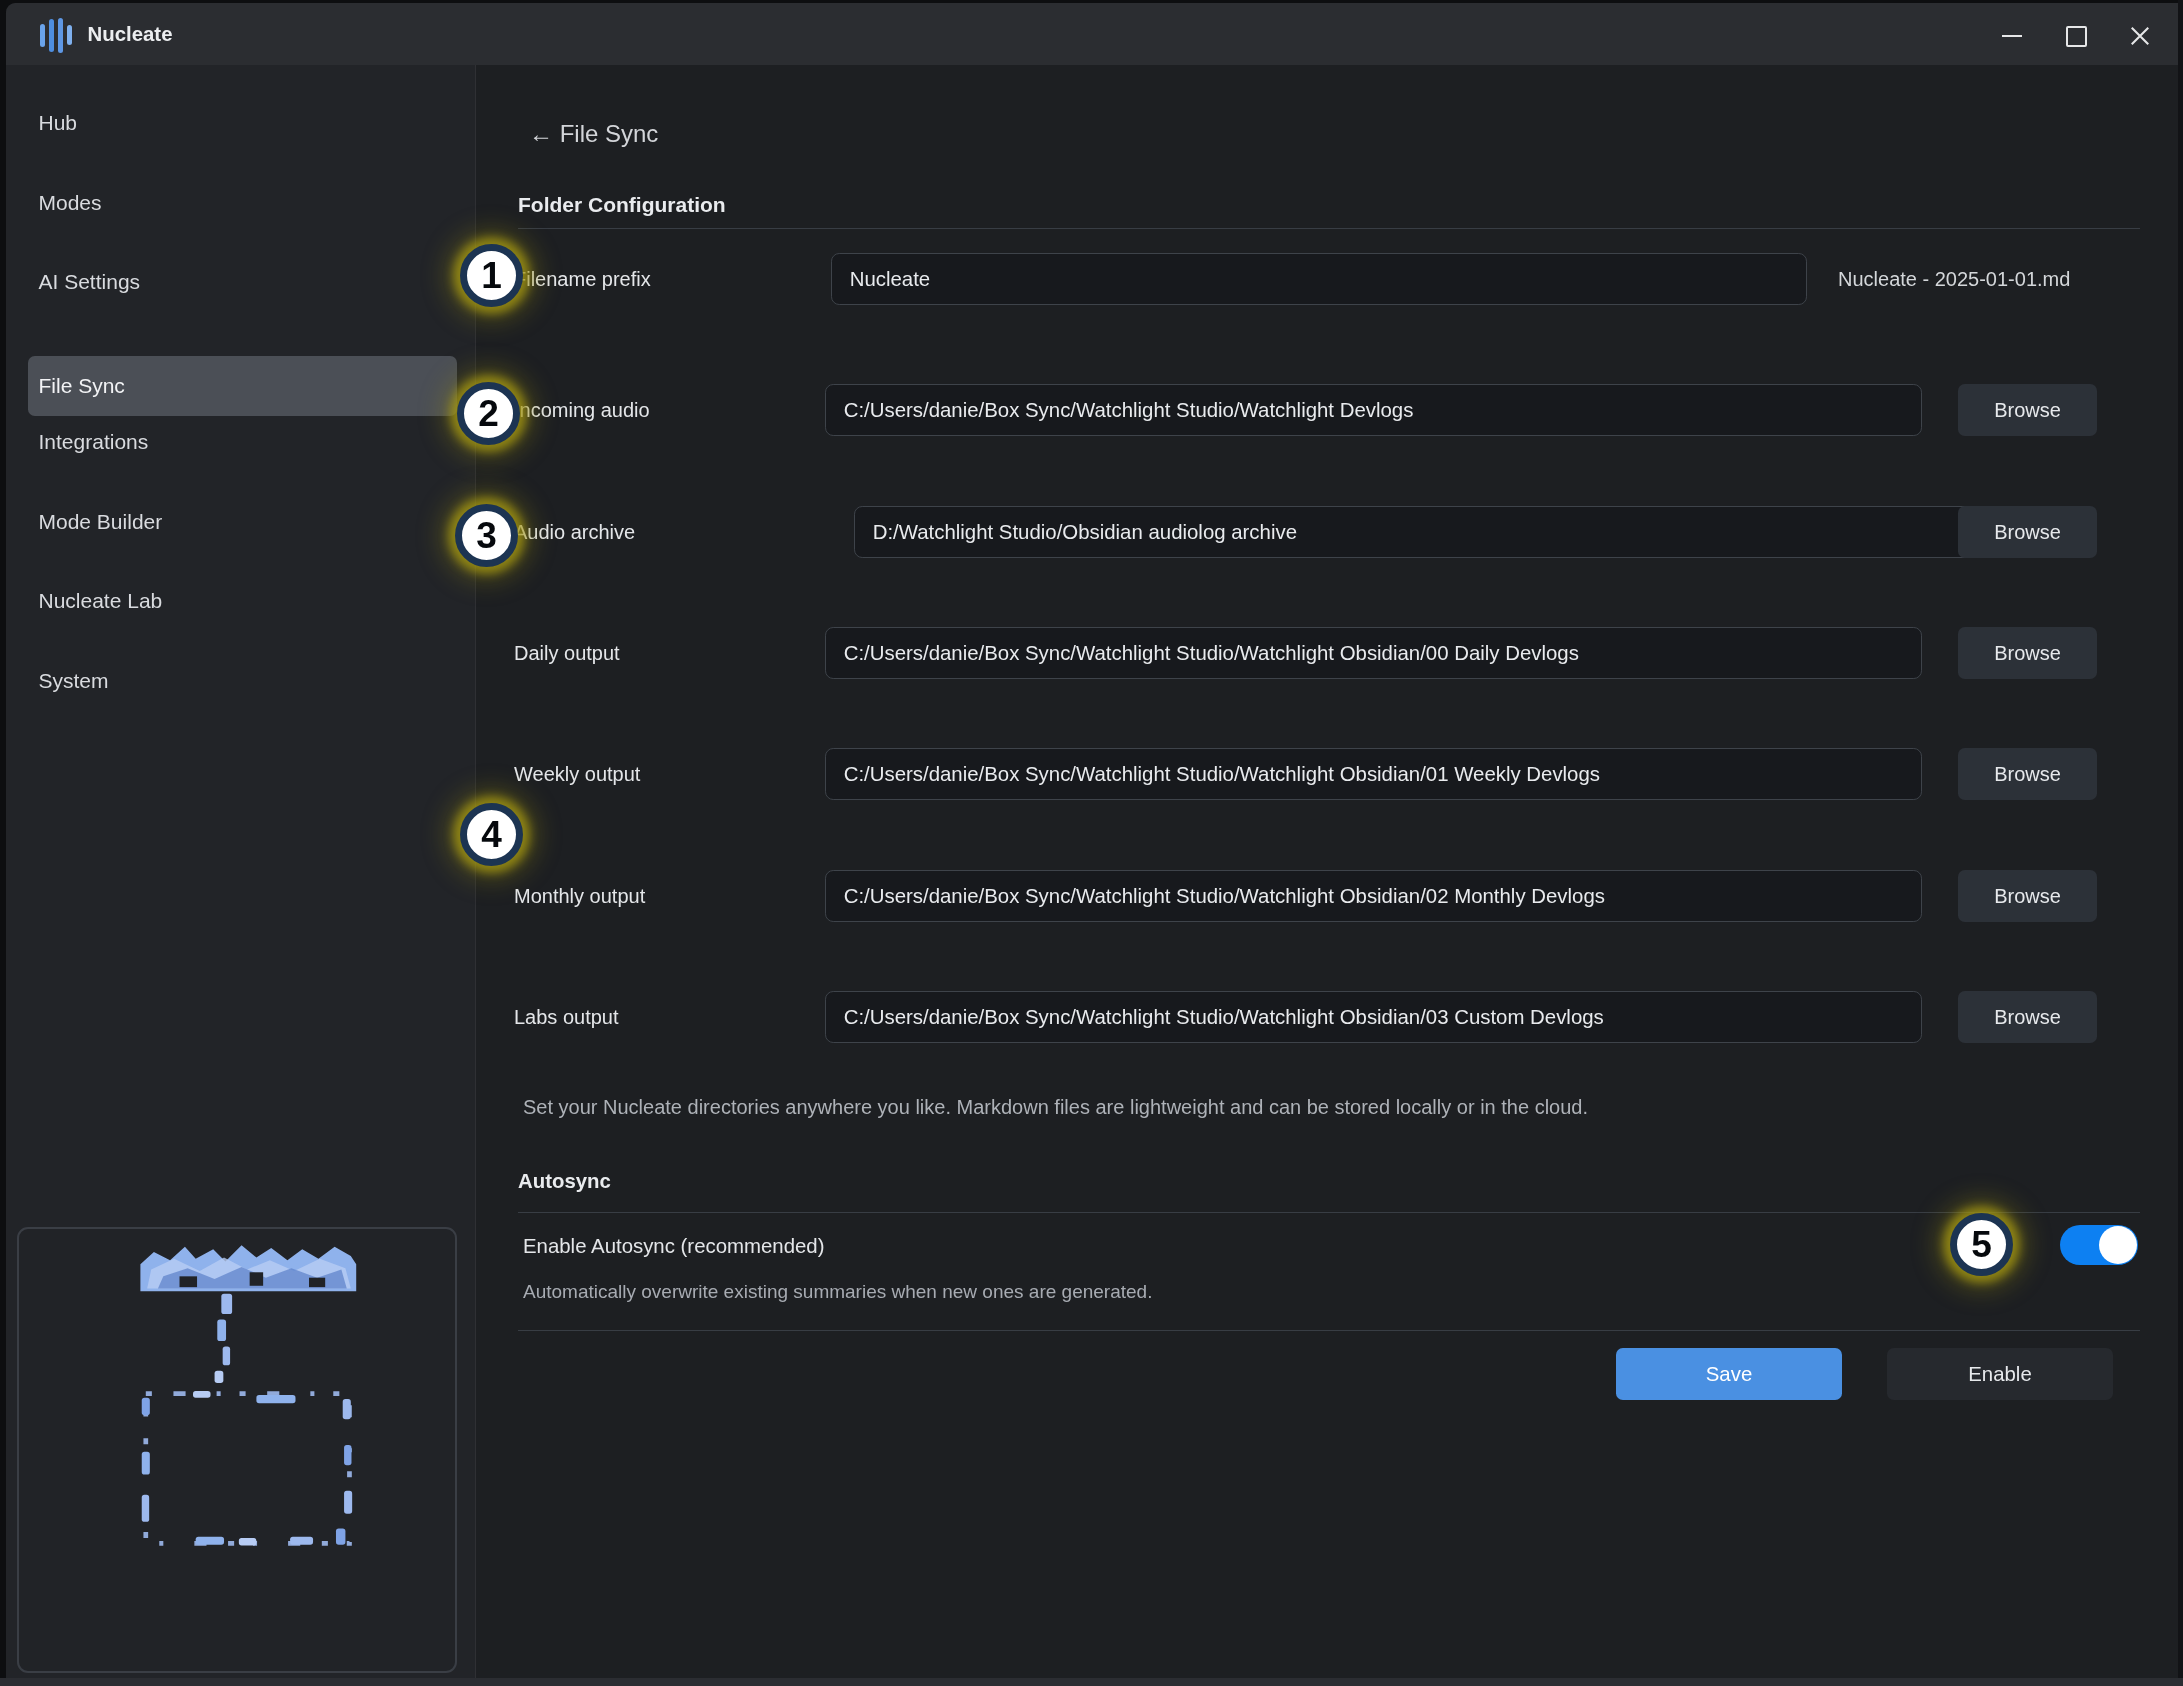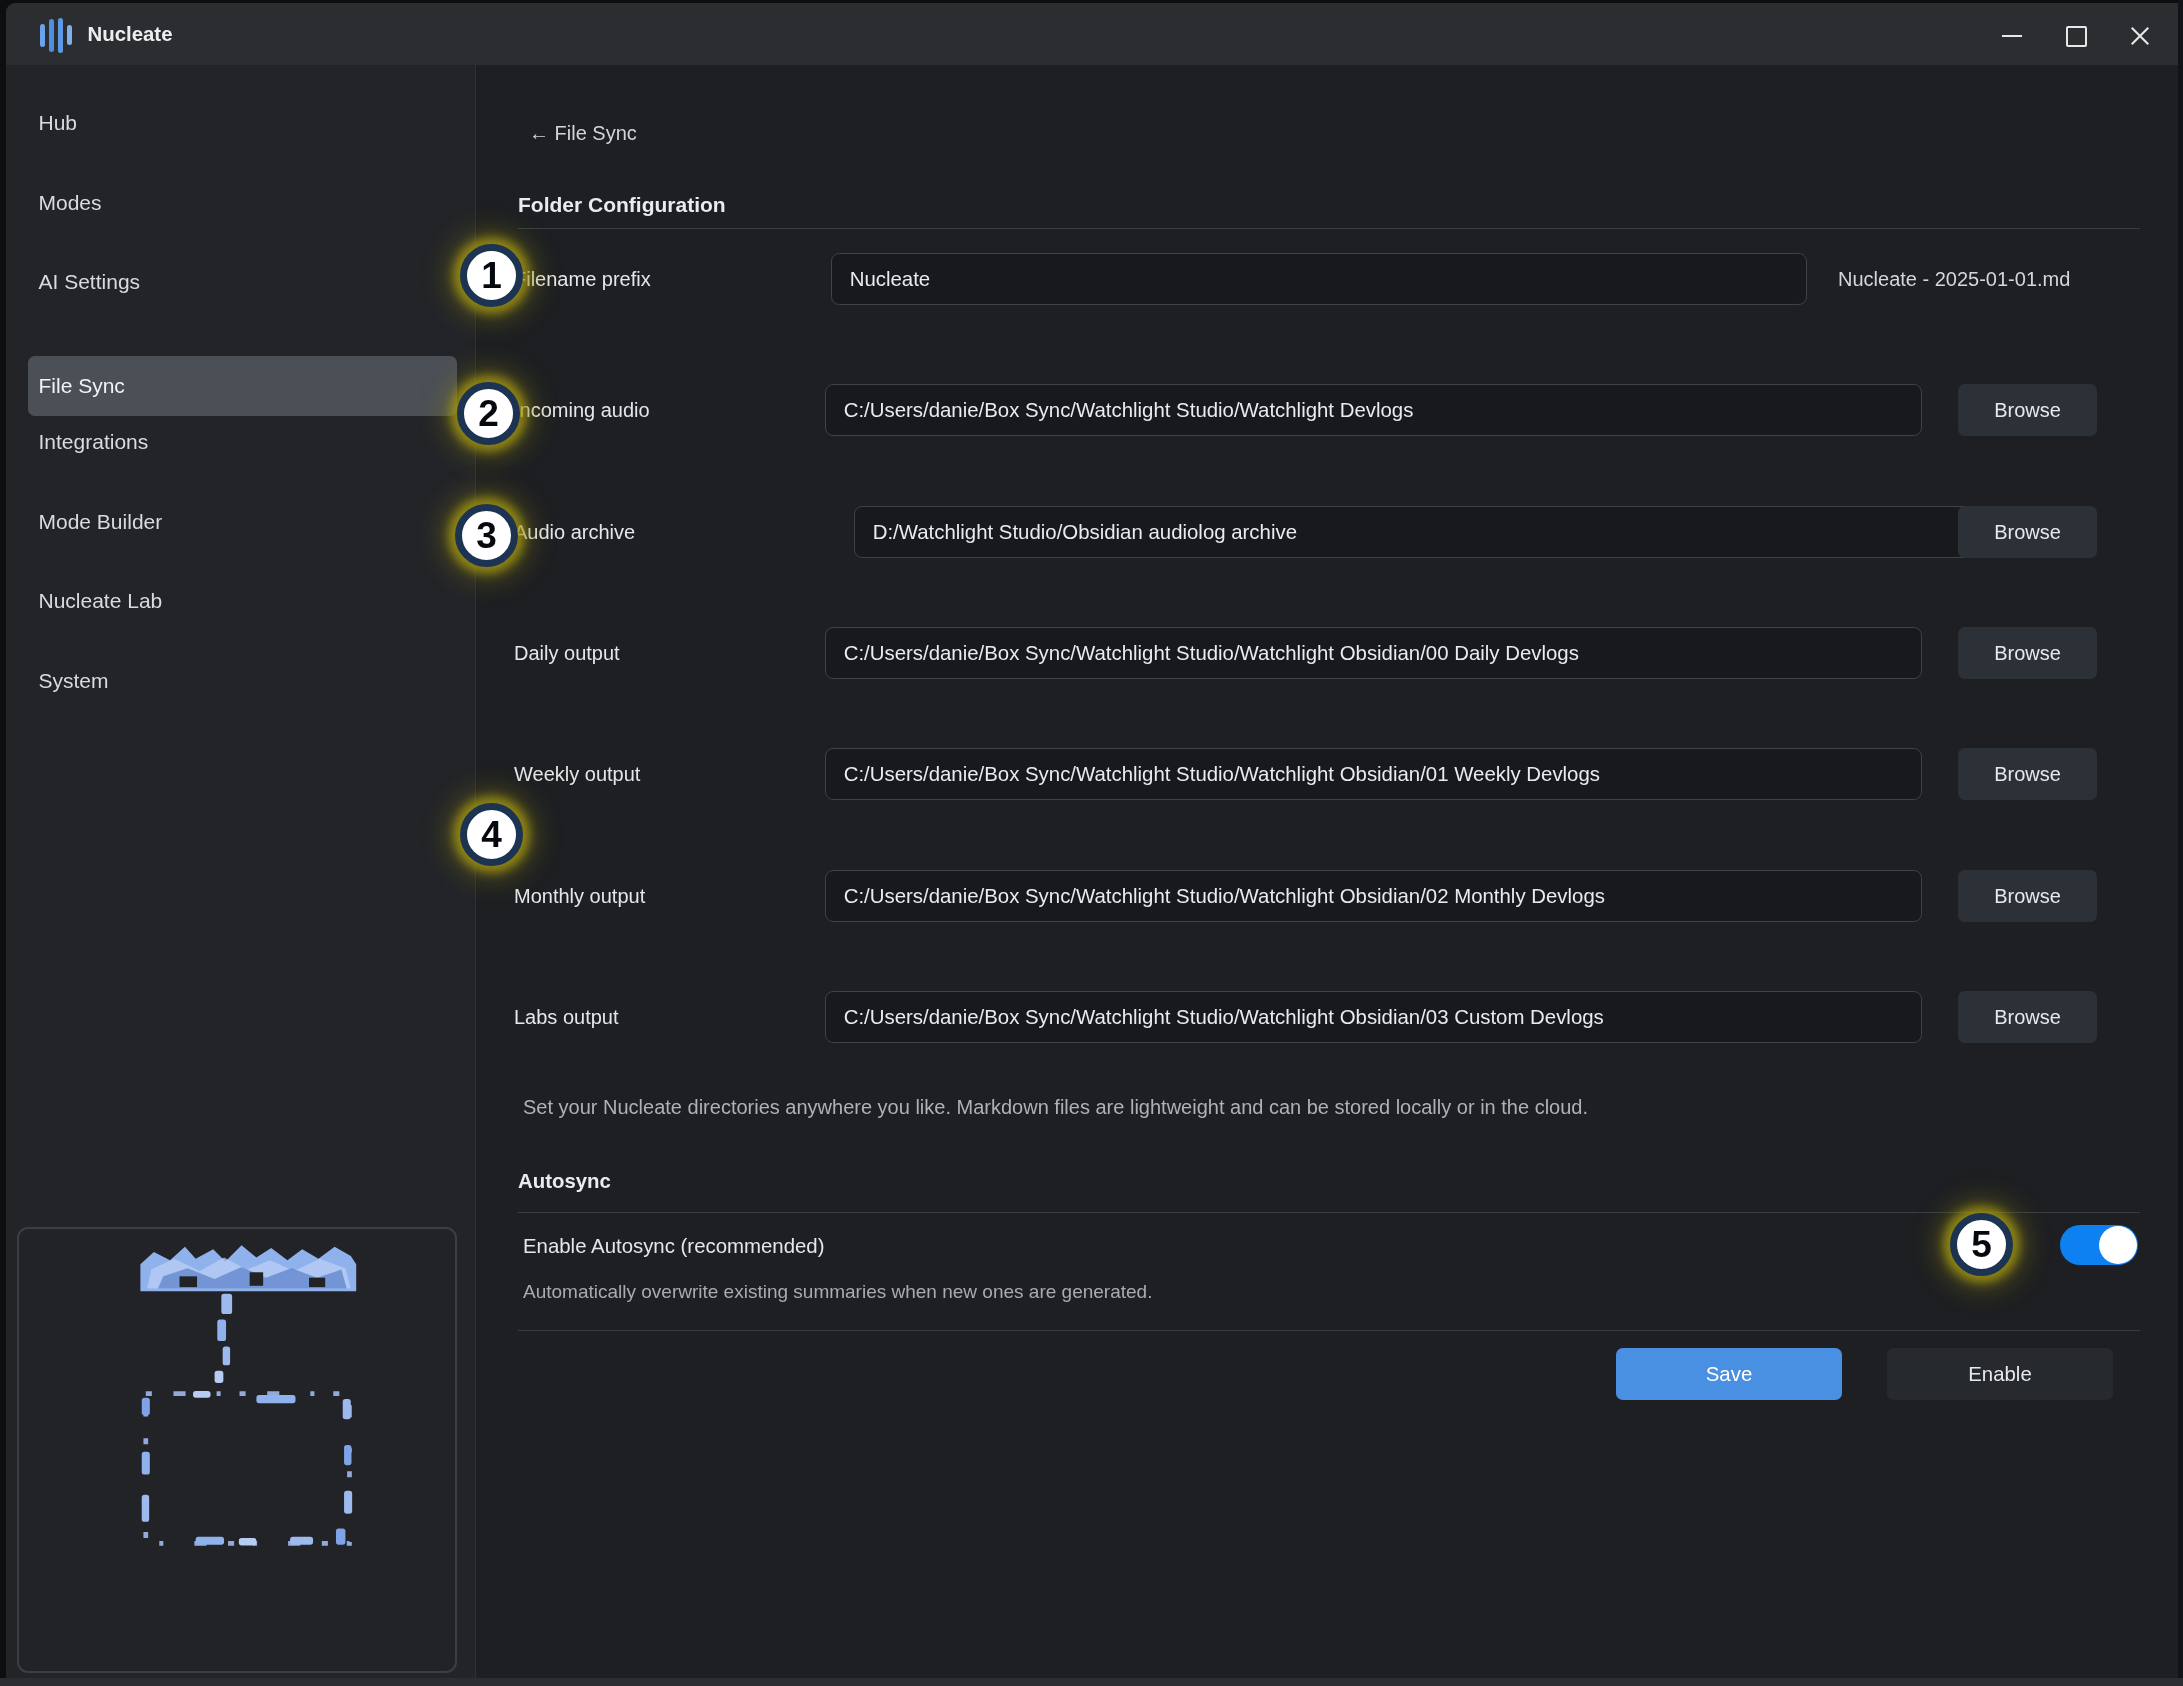--- a/index.html
+++ b/index.html
@@ -32,21 +32,21 @@
   .nav-item{position:absolute;left:22px;width:429px;height:60px;line-height:60px;
             padding-left:11px;box-sizing:border-box;border-radius:6.8px;
             color:#d9dbdf;font-size:21px;cursor:default;}
   .nav-item.selected{background:#4b4f56;color:#f2f3f5;margin-top:24px;}
   .side-card{position:absolute;left:17px;top:1227px;width:440px;height:446px;
              border:2px solid #3a3e45;border-radius:11px;box-sizing:border-box;
              background:#212327;overflow:hidden;}
 
   
   .back-link{position:absolute;left:529px;top:120px;height:27px;line-height:27px;
-             color:#d3d5d9;font-size:20px;}
+             color:#d3d5d9;font-size:24px;}
   .section-title{position:absolute;left:518px;height:31px;line-height:31px;
                  color:#e9ebee;font-size:21px;font-weight:700;}
   .divider{position:absolute;left:518px;width:1622px;height:1.4px;background:#383d44;}
 
   .f-label{position:absolute;left:514px;height:52px;line-height:52px;
            color:#e4e6e9;font-size:20px;}
   .f-input{position:absolute;height:52px;background:#17191d;border:1.4px solid #3e434a;
            border-radius:8.2px;box-sizing:border-box;display:flex;align-items:center;
            padding:0 17.7px;color:#e9ebee;font-size:20.4px;white-space:nowrap;overflow:hidden;}
   .f-browse{position:absolute;left:1958px;width:139px;height:52px;background:#2c3138;

